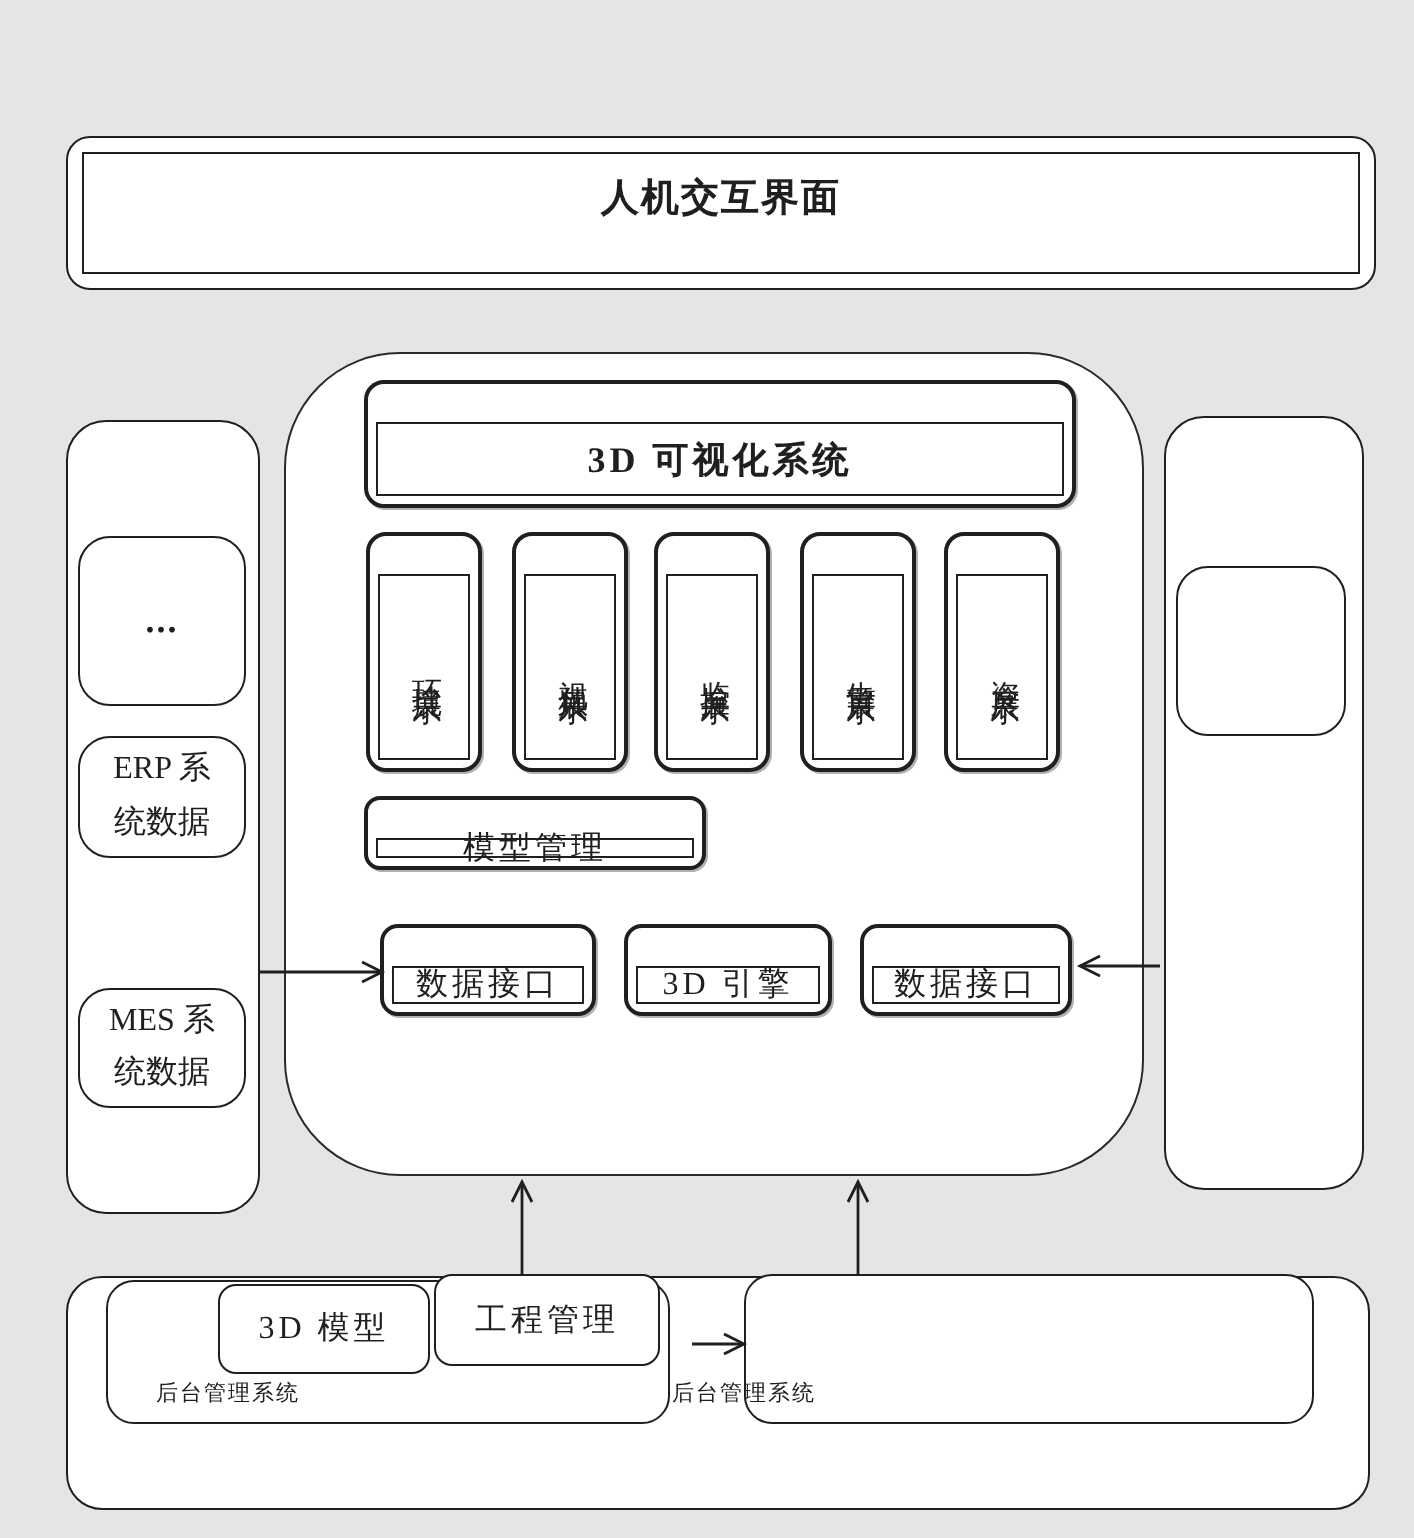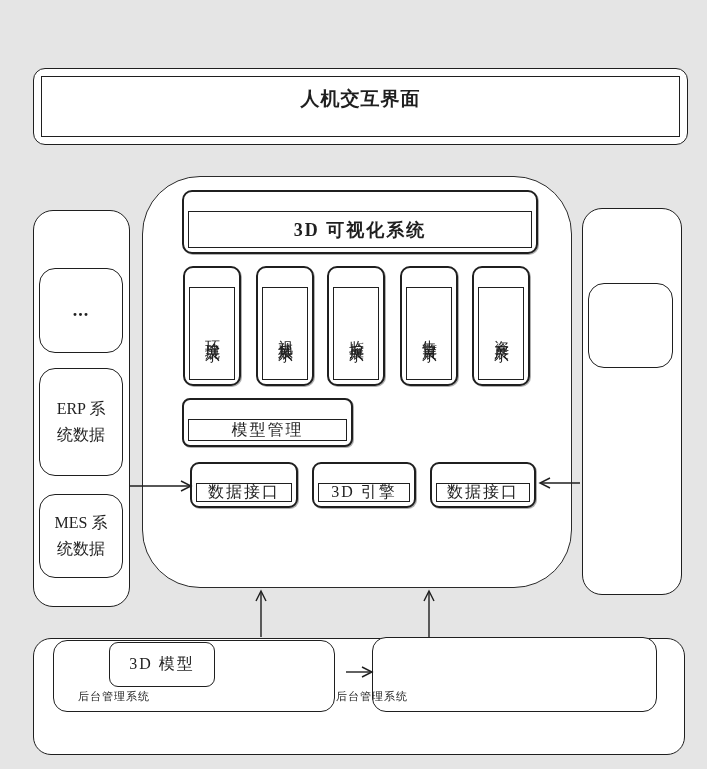--- a/index.html
+++ b/index.html
@@ -75,21 +75,21 @@
     <div class="in">
         <span class="vtext">告警展示</span>
       </div>
   </div>
   <div class="abs dframe" style="left:472px;top:266px;width:58px;height:120px">
     <div class="in">
         <span class="vtext">资产展示</span>
       </div>
   </div>
 
-  <div class="abs dframe" style="left:182px;top:398px;width:171px;height:49px;border-radius:8px">
+  <div class="abs dframe" style="left:182px;top:398px;width:171px;height:37px;border-radius:8px">
     <div class="in">
         <span class="box-text">模型管理</span>
       </div>
   </div>
 
   <div class="abs dframe" style="left:190px;top:462px;width:108px;height:46px;border-radius:9px">
     <div class="in">
         <span class="box-text">数据接口</span>
       </div>
   </div>
@@ -102,37 +102,40 @@
     <div class="in">
         <span class="box-text">数据接口</span>
       </div>
   </div>
 
 
   <div class="abs sframe" style="left:33px;top:210px;width:97px;height:397px;border-radius:20px"></div>
   <div class="abs small-box" style="left:39px;top:268px;width:84px;height:85px;border-radius:16px">
     <span class="dots">...</span>
   </div>
-  <div class="abs small-box" style="left:39px;top:368px;width:84px;height:108px;border-radius:16px">
+  <div class="abs small-box" style="left:39px;top:368px;width:84px;height:61px;border-radius:16px">
     <span class="cell-text pre">ERP 系
 统数据</span>
   </div>
-  <div class="abs small-box" style="left:39px;top:494px;width:84px;height:84px;border-radius:16px">
+  <div class="abs small-box" style="left:39px;top:494px;width:84px;height:60px;border-radius:16px">
     <span class="cell-text pre">MES 系
 统数据</span>
   </div>
 
   <div class="abs sframe" style="left:582px;top:208px;width:100px;height:387px;border-radius:20px"></div>
   <div class="abs small-box" style="left:588px;top:283px;width:85px;height:85px;border-radius:16px"></div>
 
   <div class="abs sframe" style="left:33px;top:638px;width:652px;height:117px;border-radius:18px"></div>
 
   <div class="abs sframe" style="left:53px;top:640px;width:282px;height:72px;border-radius:14px"></div>
   <div class="abs small-box" style="left:109px;top:642px;width:106px;height:45px">
     <span class="box-text">3D 模型</span>
+  </div>
+  <div class="abs small-box" style="left:217px;top:637px;width:113px;height:46px">
+    <span class="box-text">工程管理</span>
   </div>
   <div class="abs group-label" style="left:78px;top:689px;width:282px">后台管理系统</div>
 
   <div class="abs sframe" style="left:372px;top:637px;width:285px;height:75px;border-radius:14px"></div>
   <div class="abs group-label" style="left:336px;top:689px;width:282px">后台管理系统</div>
 
   <svg class="arrows" width="707" height="769" viewBox="0 0 707 769">
     <g stroke="#1f1f1f" stroke-width="1.4" fill="none">
       <g>
         <path d="M130 486 H190"></path>

